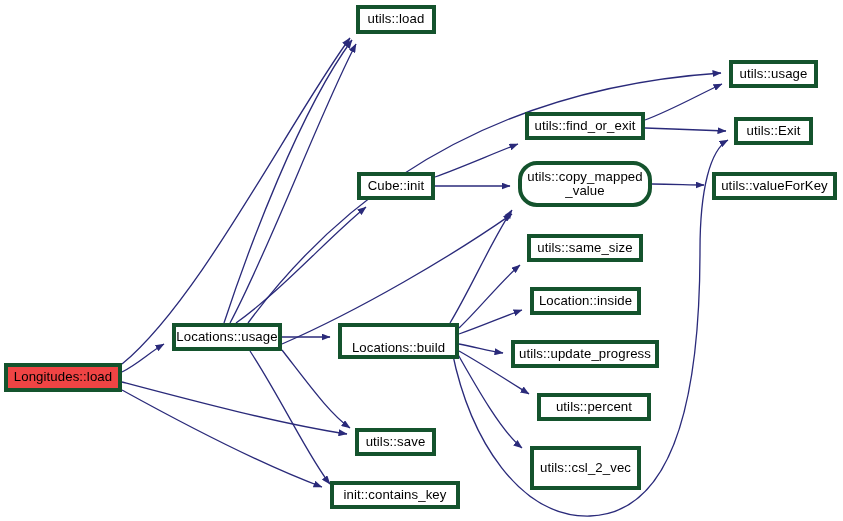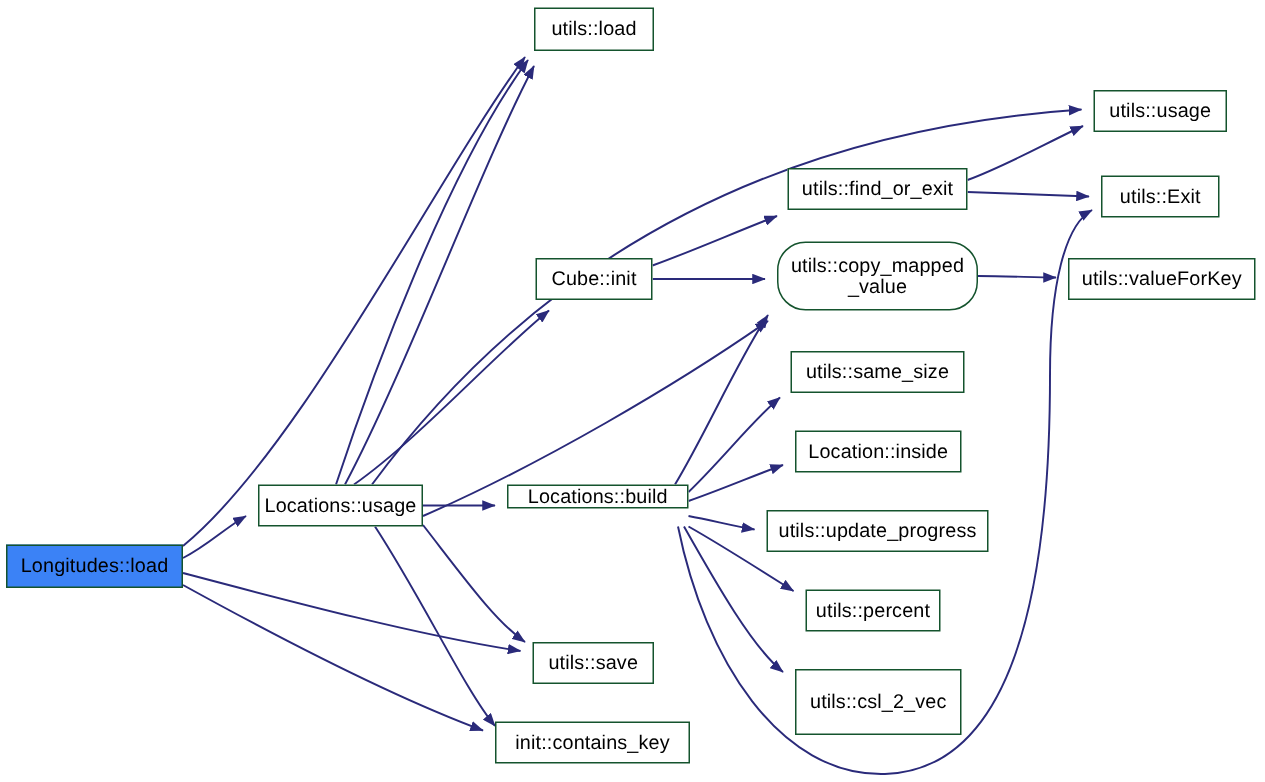--- a/index.html
+++ b/index.html
@@ -21,35 +21,35 @@
   #edge-layer {
     position: absolute;
     left: 0;
     top: 0;
     width: 843px;
     height: 521px;
   }
   .node {
     position: absolute;
     box-sizing: border-box;
-    border: 1px solid #14532d;
+    border: 4px solid #14532d;
     background: #ffffff;
     color: #000000;
     font-size: 13.2px;
     line-height: 1.08;
     display: flex;
     align-items: center;
     justify-content: center;
     text-align: center;
     white-space: pre-line;
     letter-spacing: 0.1px;
     z-index: 5;
   }
   .node.highlight {
-    background: #3b82f6;
+    background: #ef4444;
   }
   .node-label {
     display: block;
     white-space: pre-line;
   }
 </style>
 </head>
 <body>
 
 <div id="graph-canvas">
@@ -84,31 +84,31 @@
         <path d="M 435 186 L 510 186" fill="none" stroke="#2a2a7a" stroke-width="1.3" marker-end="url(#arrowhead)"></path>
         <path d="M 645 120 C 672 110, 700 94, 722 84" fill="none" stroke="#2a2a7a" stroke-width="1.3" marker-end="url(#arrowhead)"></path>
         <path d="M 645 128 C 672 129, 702 130, 726 131" fill="none" stroke="#2a2a7a" stroke-width="1.3" marker-end="url(#arrowhead)"></path>
         <path d="M 652 184 C 672 184, 690 185, 704 185" fill="none" stroke="#2a2a7a" stroke-width="1.3" marker-end="url(#arrowhead)"></path>
       </g>
   </svg>
 
   <div id="node-group">
       <div class="node highlight" style="left: 4px; top: 363px; width: 118px; height: 29px;"><span class="node-label">Longitudes::load</span></div>
       <div class="node" style="left: 172px; top: 323px; width: 110px; height: 28px;"><span class="node-label">Locations::usage</span></div>
-      <div class="node" style="left: 338px; top: 323px; width: 121px; height: 16px;"><span class="node-label">Locations::build</span></div>
+      <div class="node" style="left: 338px; top: 323px; width: 121px; height: 36px; align-items: flex-end;"><span class="node-label">Locations::build</span></div>
       <div class="node" style="left: 356px; top: 5px; width: 80px; height: 29px;"><span class="node-label">utils::load</span></div>
       <div class="node" style="left: 357px; top: 172px; width: 78px; height: 28px;"><span class="node-label">Cube::init</span></div>
       <div class="node" style="left: 729px; top: 60px; width: 89px; height: 28px;"><span class="node-label">utils::usage</span></div>
       <div class="node" style="left: 525px; top: 112px; width: 120px; height: 28px;"><span class="node-label">utils::find_or_exit</span></div>
       <div class="node" style="left: 734px; top: 117px; width: 79px; height: 28px; text-align: center;"><span class="node-label">utils::Exit</span></div>
       <div class="node" style="left: 518px; top: 161px; width: 134px; height: 46px; border-radius: 19px;"><span class="node-label">utils::copy_mapped
 _value</span></div>
       <div class="node" style="left: 712px; top: 172px; width: 125px; height: 28px;"><span class="node-label">utils::valueForKey</span></div>
       <div class="node" style="left: 527px; top: 234px; width: 116px; height: 28px;"><span class="node-label">utils::same_size</span></div>
       <div class="node" style="left: 530px; top: 287px; width: 111px; height: 28px;"><span class="node-label">Location::inside</span></div>
       <div class="node" style="left: 511px; top: 340px; width: 148px; height: 28px;"><span class="node-label">utils::update_progress</span></div>
-      <div class="node" style="left: 537px; top: 393px; width: 90px; height: 28px;"><span class="node-label">utils::percent</span></div>
+      <div class="node" style="left: 537px; top: 393px; width: 114px; height: 28px;"><span class="node-label">utils::percent</span></div>
       <div class="node" style="left: 530px; top: 446px; width: 111px; height: 44px;"><span class="node-label">utils::csl_2_vec</span></div>
       <div class="node" style="left: 355px; top: 428px; width: 81px; height: 28px;"><span class="node-label">utils::save</span></div>
       <div class="node" style="left: 330px; top: 481px; width: 130px; height: 28px;"><span class="node-label">init::contains_key</span></div>
     </div>
 
 </div>
 
 </body></html>

